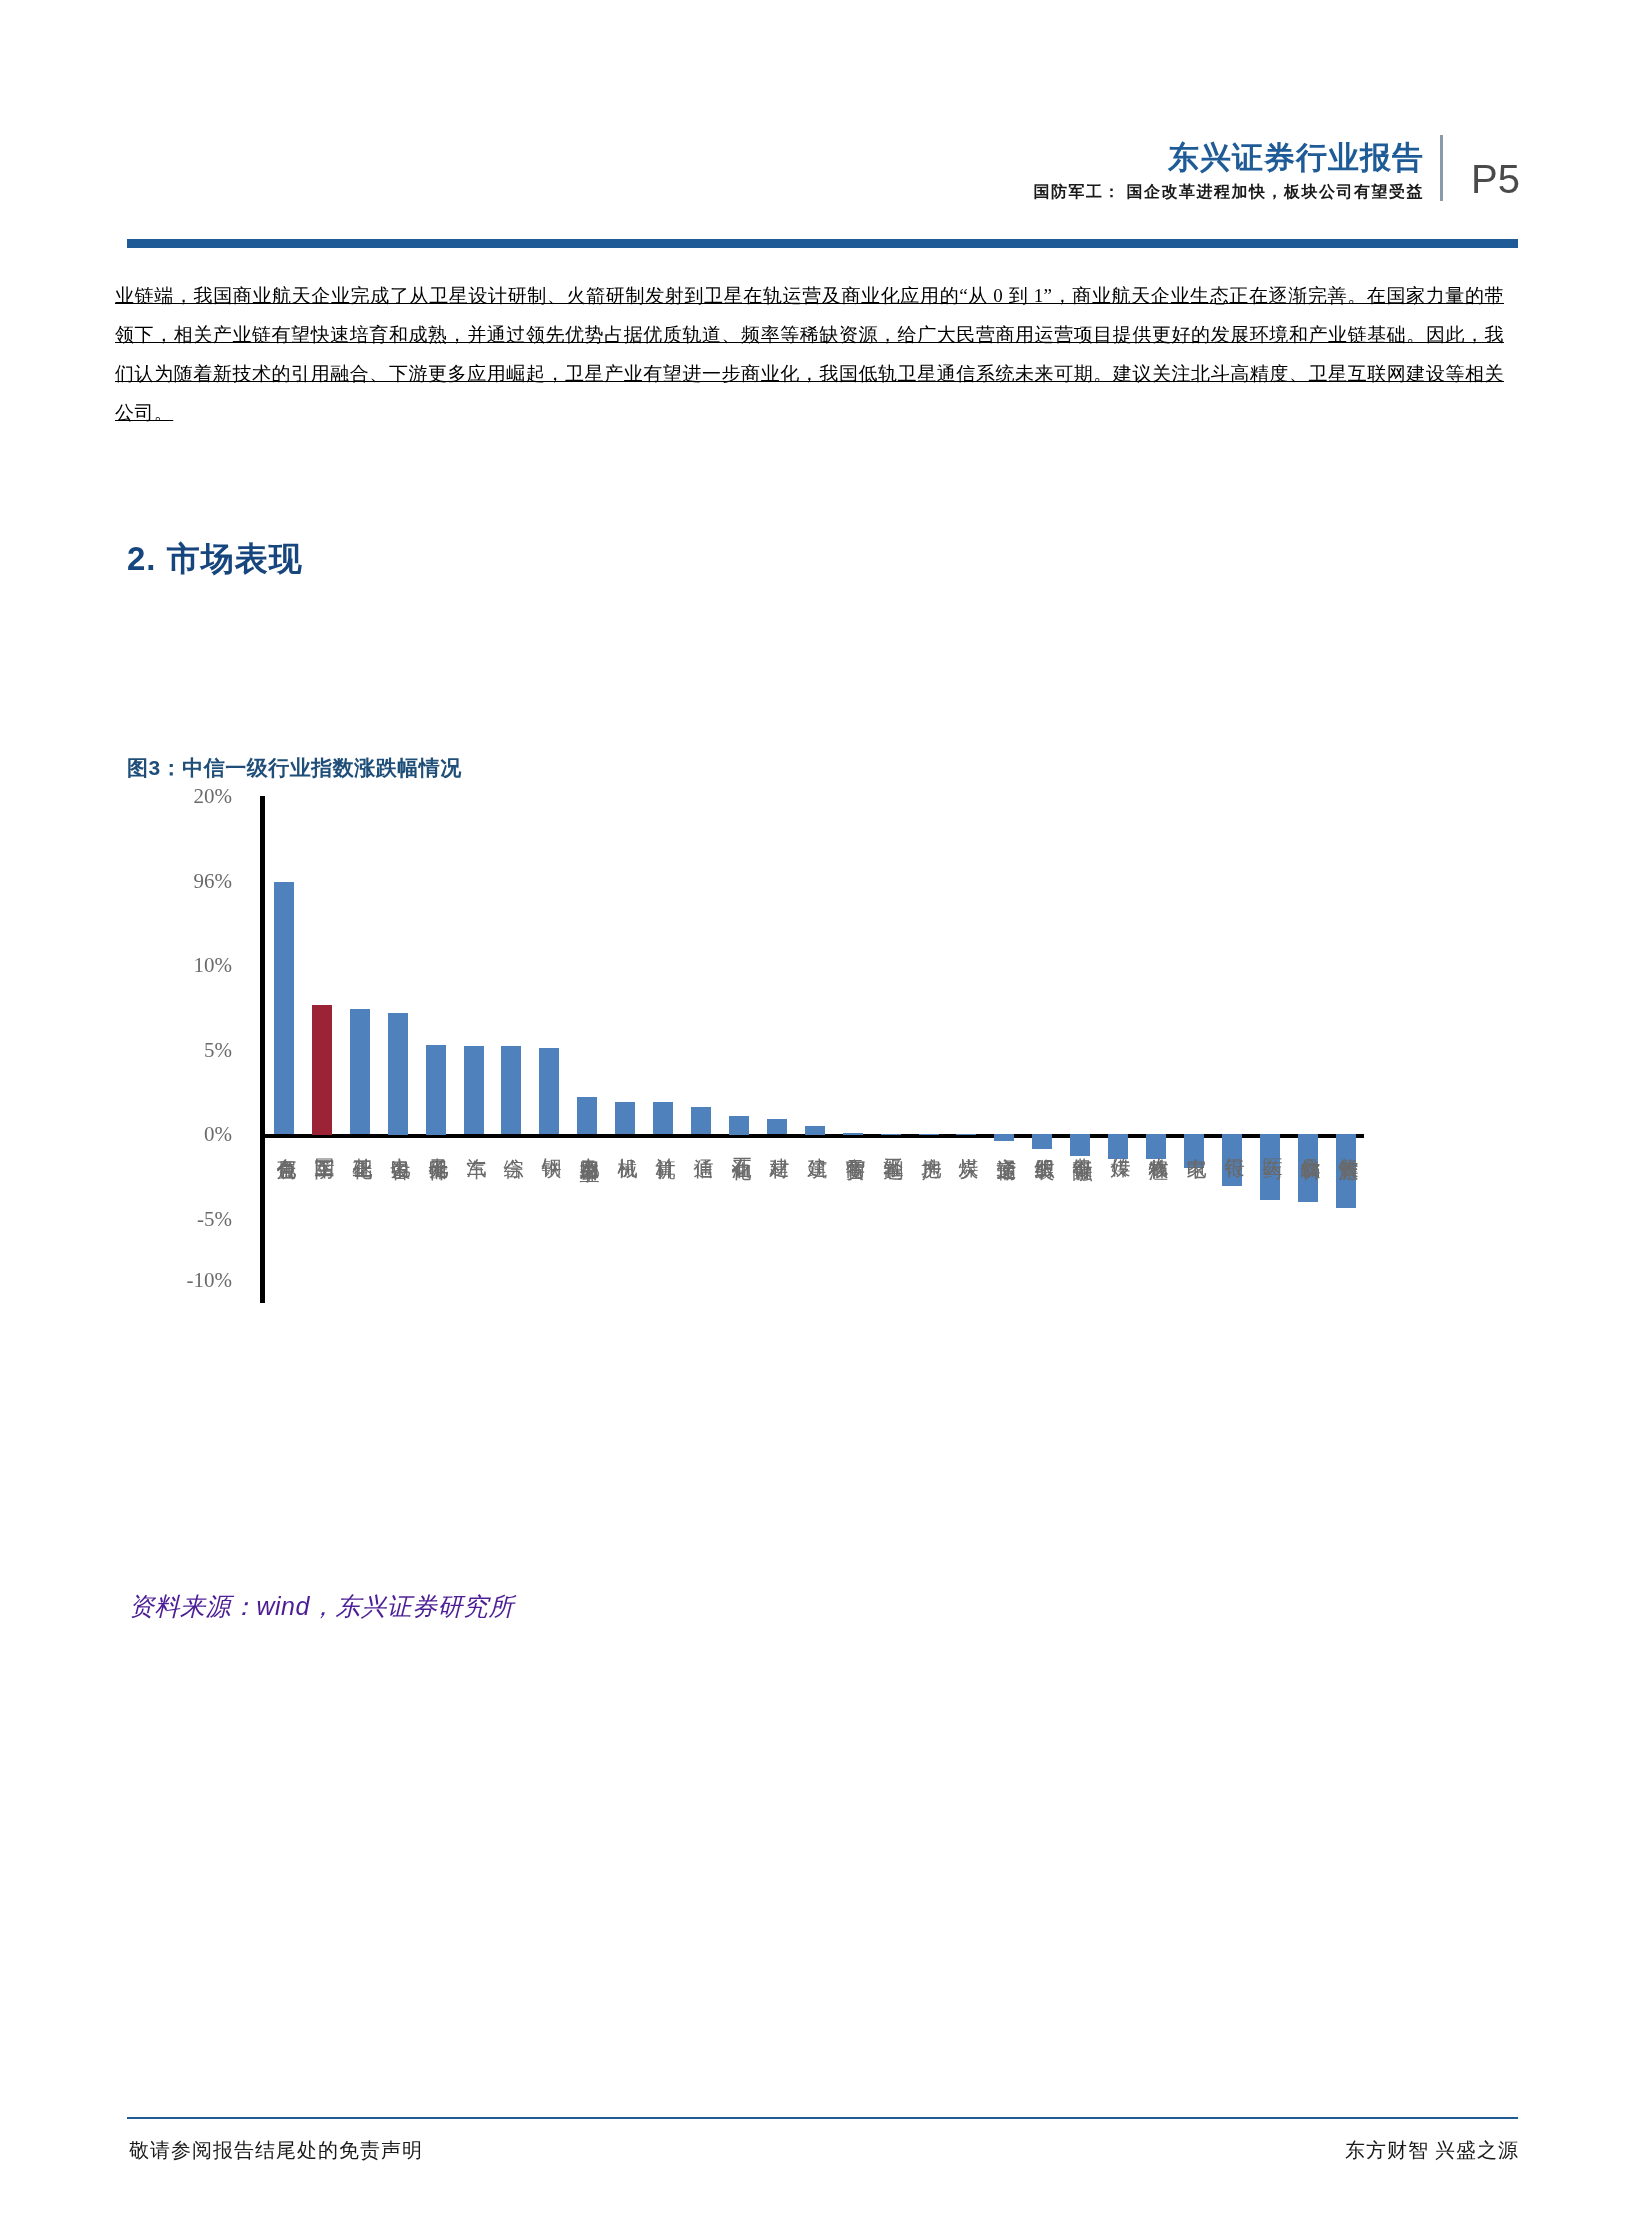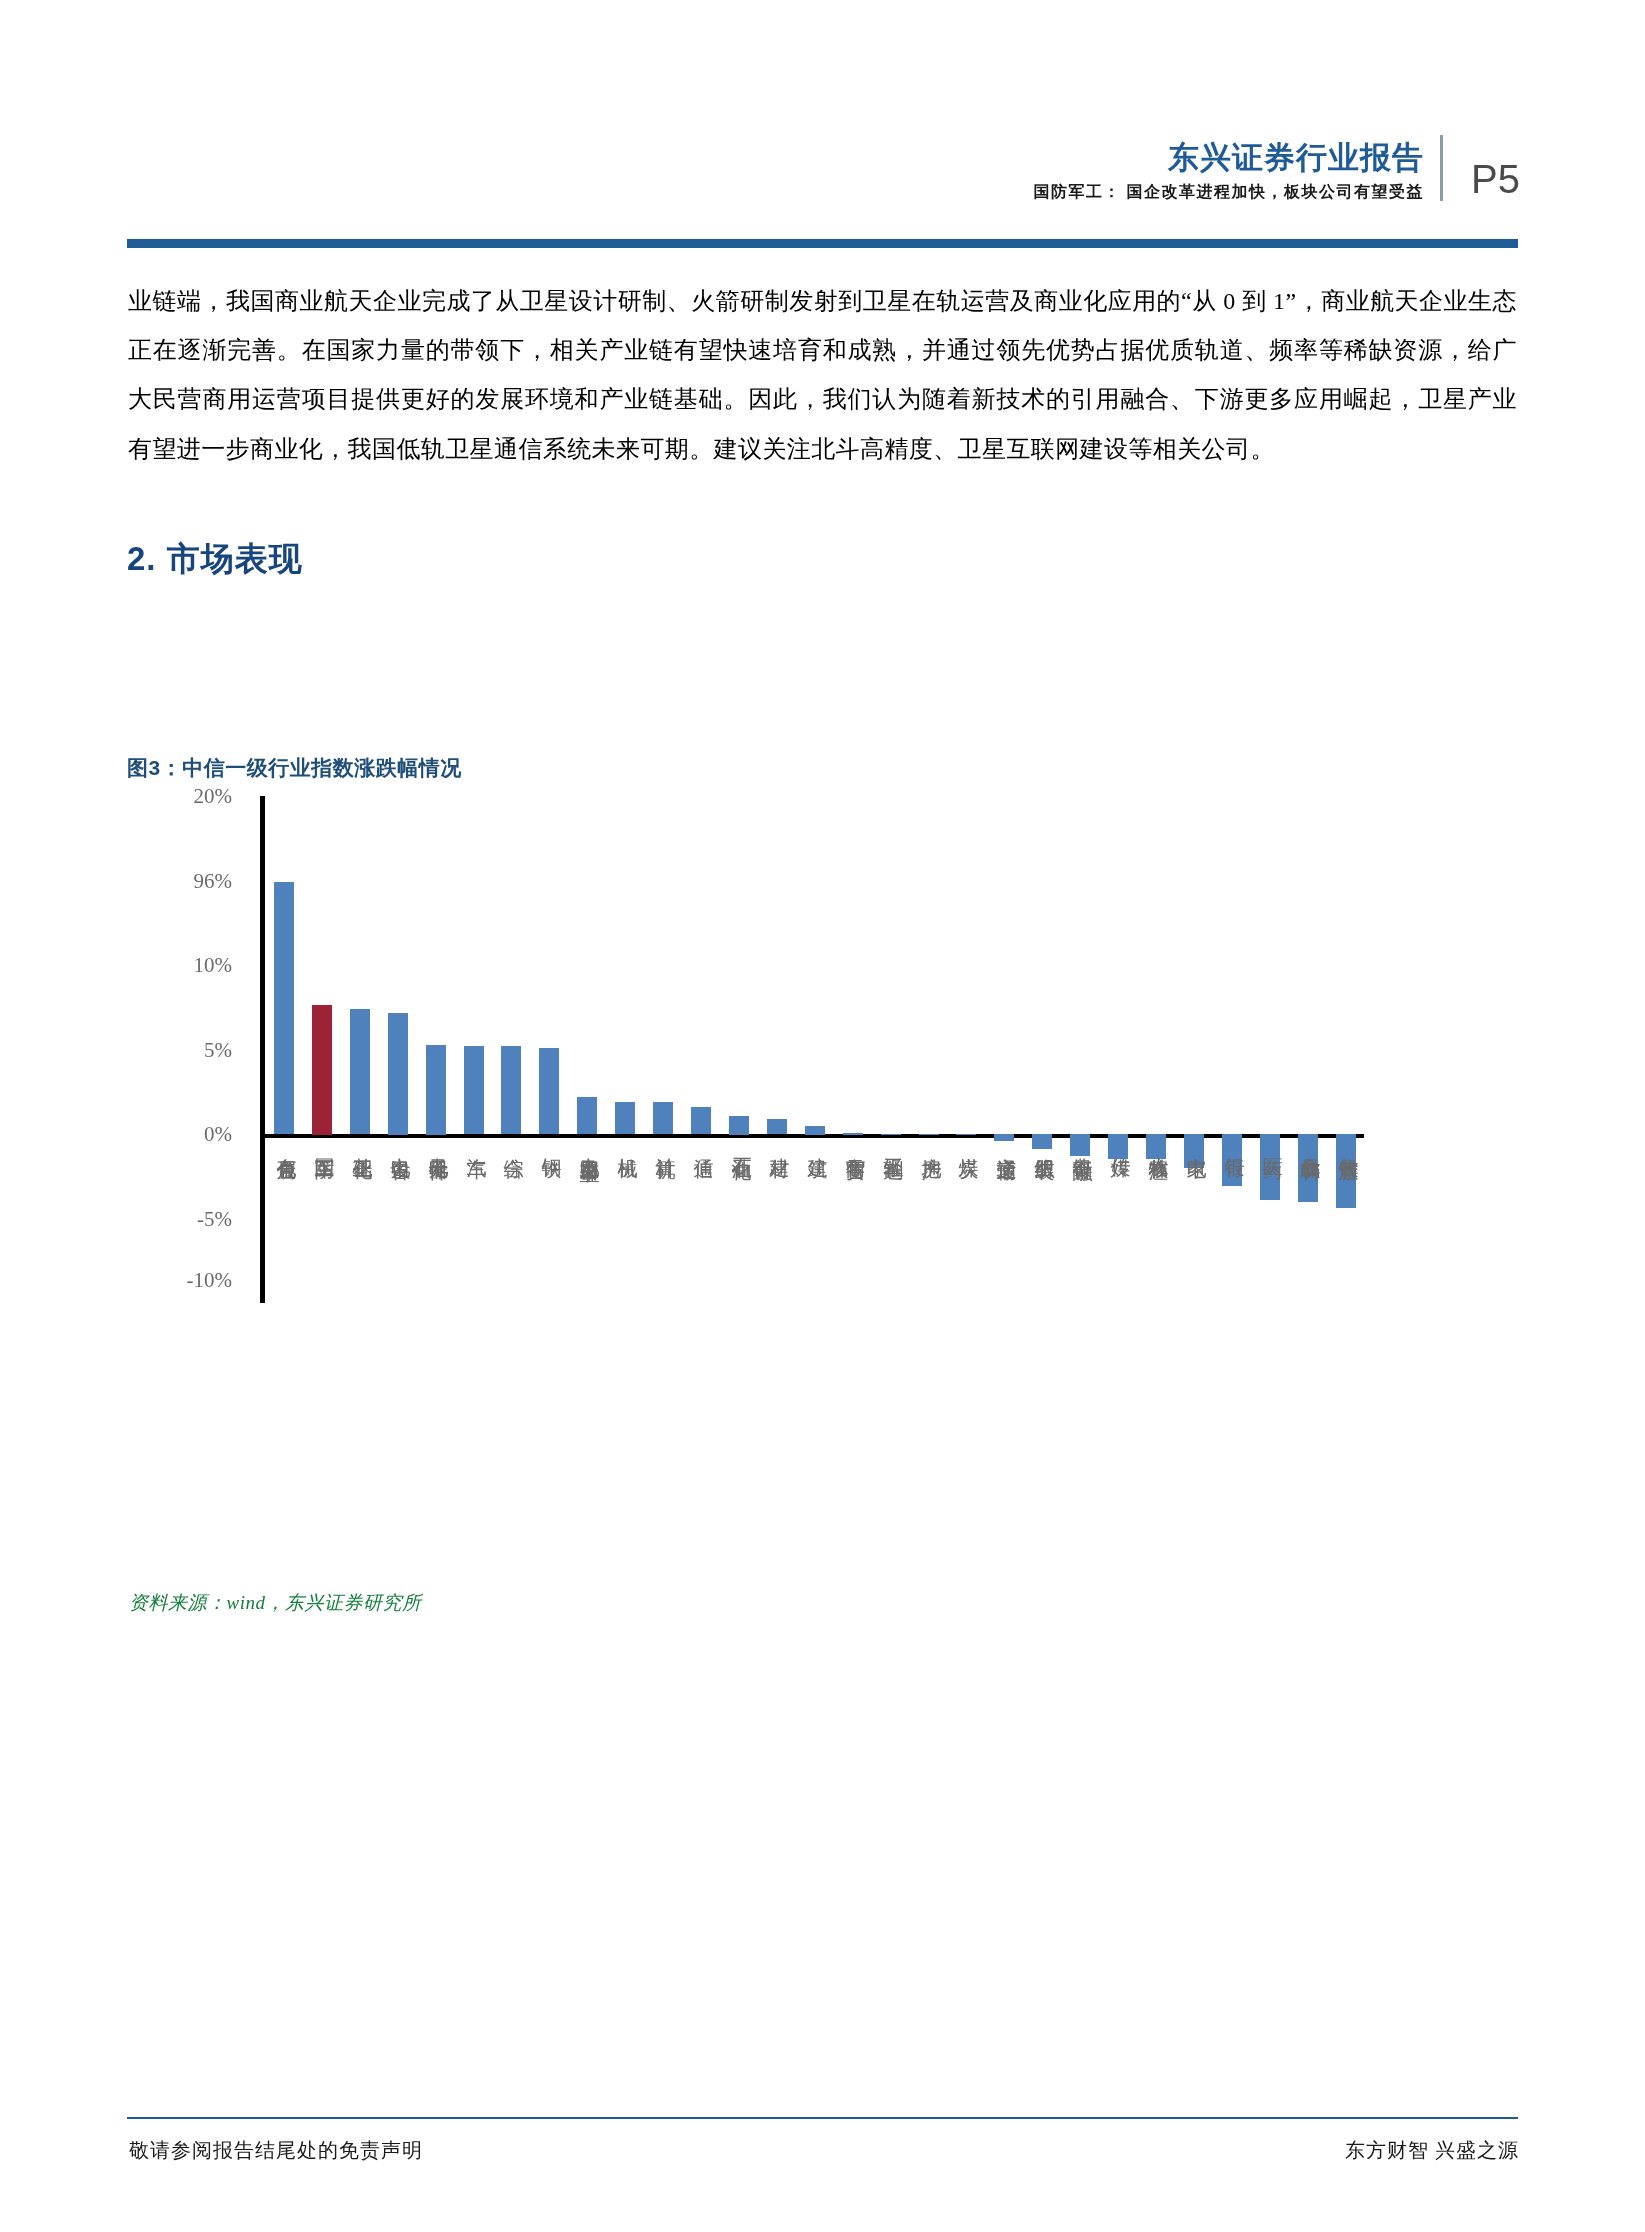--- a/index.html
+++ b/index.html
@@ -145,30 +145,31 @@
     left: 127px;
     top: 239px;
     width: 1391px;
     height: 9px;
     background: #1f5b96;
   }
 
   
   .body-text {
     position: absolute;
-    left: 128px;
+    left: 115px;
     top: 277px;
     width: 1389px;
     font-family: "Liberation Serif", "DejaVu Serif", serif;
-    font-size: 24px;
+    font-size: 19px;
     color: #000;
     line-height: 2.05;
     text-align: justify;
     text-justify: inter-ideograph;
     letter-spacing: 0.4px;
+    text-decoration: underline;
   }
 
   .sec-heading {
     position: absolute;
     left: 127px;
     top: 537px;
     font-family: "Liberation Sans", sans-serif;
     font-size: 33px;
     font-weight: 700;
     color: #17457d;
@@ -276,24 +277,24 @@
     text-orientation: upright;
     letter-spacing: 1px;
     line-height: 1.05;
     white-space: nowrap;
   }
 
   .source-note {
     position: absolute;
     left: 129px;
     top: 1590px;
-    font-family: Liberation Serif, serif;
+    font-family: Liberation Sans, sans-serif;
     font-style: italic;
-    font-size: 19px;
-    color: #15803d;
+    font-size: 25px;
+    color: #4c1d95;
     letter-spacing: 0.5px;
   }
 
   .closing-text {
     position: absolute;
     left: 129px;
     top: 1672px;
     width: 1389px;
     font-family: "Liberation Serif", serif;
     font-size: 24.4px;

